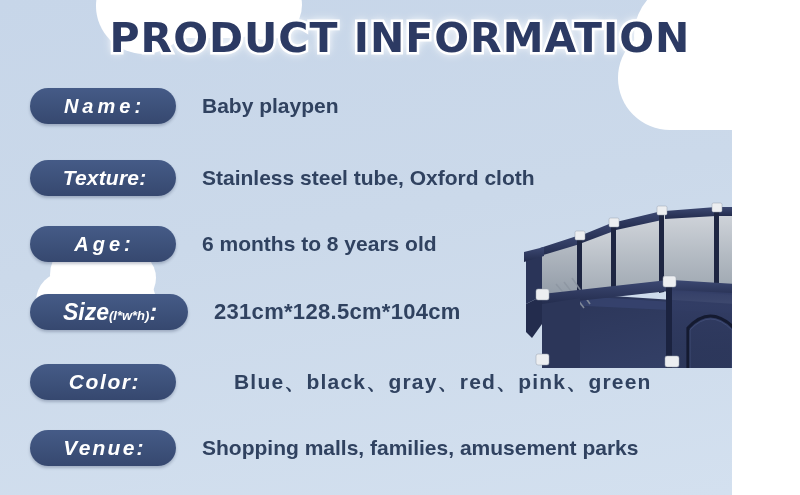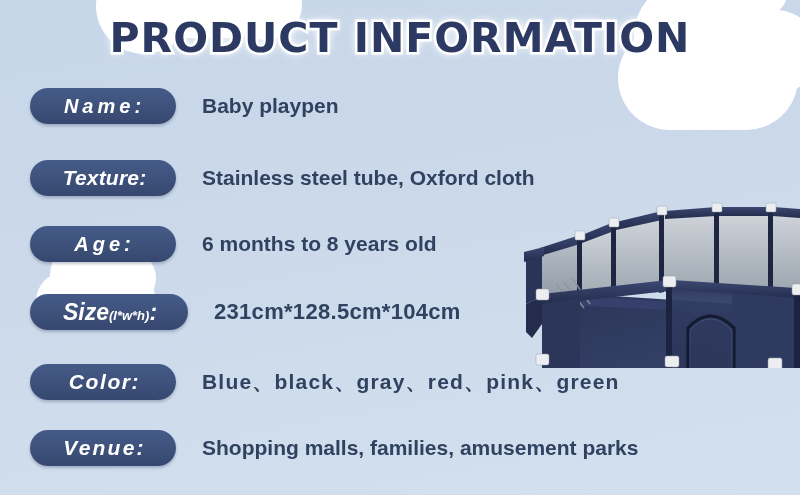--- a/index.html
+++ b/index.html
@@ -6,21 +6,21 @@
   * { margin:0; padding:0; box-sizing:border-box; }
 
   body {
     width:800px; height:495px;
     font-family:"Liberation Sans", sans-serif;
     overflow:hidden;
   }
 
   #page {
     position:relative;
-    width:800px; height:495px;
+    width:732px; height:495px;
     background:linear-gradient(170deg,#c7d6e9 0%,#cbd9ea 45%,#d3e0ef 100%);
     overflow:hidden;
   }
 
   
   .cloud { position:absolute; background:#fff; border-radius:50%; }
   .cloud::before, .cloud::after {
     content:""; position:absolute; background:#fff; border-radius:50%;
   }
 
@@ -67,21 +67,21 @@
 
   
   .row {
     position:absolute; left:30px; width:760px; height:40px;
     display:flex; align-items:center; z-index:5;
   }
   #row-name    { top:86px; }
   #row-texture { top:158px; }
   #row-age     { top:224px; }
   #row-size    { top:292px; }
-  #row-color   { top:362px; }
+  #row-color   { top:362px;gap:32px; }
   #row-venue   { top:428px; }
 
   .pill {
     position:relative;
     height:36px; min-width:146px;
     border-radius:18px;
     background:linear-gradient(180deg,#455b87 0%,#36486f 100%);
     box-shadow:0 2px 3px rgba(40,55,85,.28);
     display:flex; align-items:center; justify-content:center;
     color:#ffffff; white-space:nowrap;

